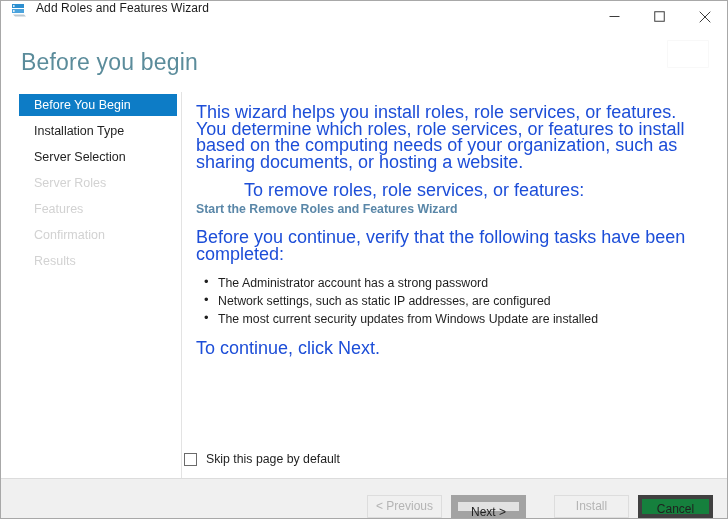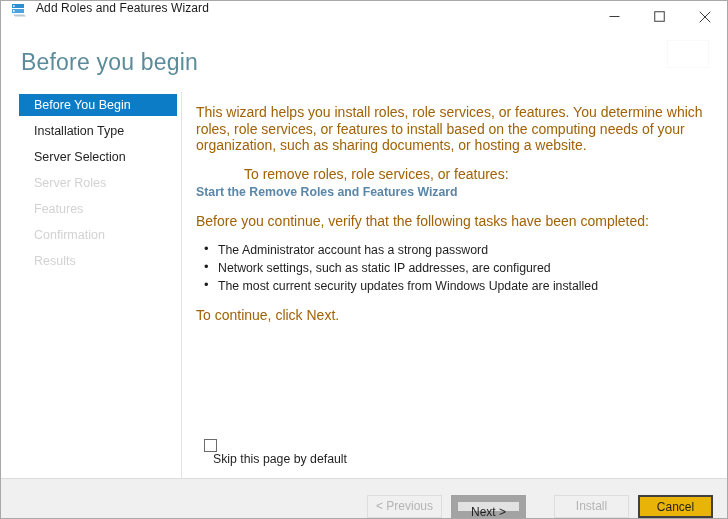--- a/index.html
+++ b/index.html
@@ -133,23 +133,23 @@
   
   #content {
     flex: 1 1 auto;
     padding: 12px 18px 0 14px;
     box-sizing: border-box;
     min-width: 0;
     position: relative;
   }
   #content p {
     margin: 0 0 12px 0;
-    font-size: 14px;
+    font-size: 18px;
     line-height: 16.5px;
-    color: #a16207;
+    color: #1d4ed8;
   }
   #content p.tight {
     margin-bottom: 0;
     margin-left: 48px;
   }
   .link {
     font-size: 12.3px;
     line-height: 16.5px;
     color: #5a87a8;
     text-decoration: none;
@@ -175,25 +175,24 @@
     position: absolute;
     left: 0;
     top: -1px;
     font-size: 13px;
     color: #1f1f1f;
   }
 
   
   #skip-row {
     position: absolute;
-    left: 22px;
+    left: 2px;
     bottom: 12px;
     display: flex;
-    align-items: flex-start;
-    flex-direction: column;
+    align-items: center;
   }
   #skip-checkbox {
     width: 13px;
     height: 13px;
     box-sizing: border-box;
     border: 1px solid #6b6b6b;
     background: #ffffff;
     flex: 0 0 13px;
   }
   #skip-label {
@@ -214,22 +213,22 @@
     justify-content: flex-end;
     padding-right: 14px;
     box-sizing: border-box;
   }
   .btn {
     height: 23px;
     min-width: 75px;
     font-family: "Liberation Sans", sans-serif;
     font-size: 12px;
     color: #1f1f1f;
-    background: #eab308;
-    border: 2px solid #404040;
+    background: #15803d;
+    border: 4px solid #404040;
     border-radius: 0;
     padding: 0 8px;
     margin-left: 9px;
     box-sizing: border-box;
     line-height: 21px;
     white-space: nowrap;
   }
   .btn.default {
     background: #e2e2e2;
     border: 7px solid #a3a3a3;

